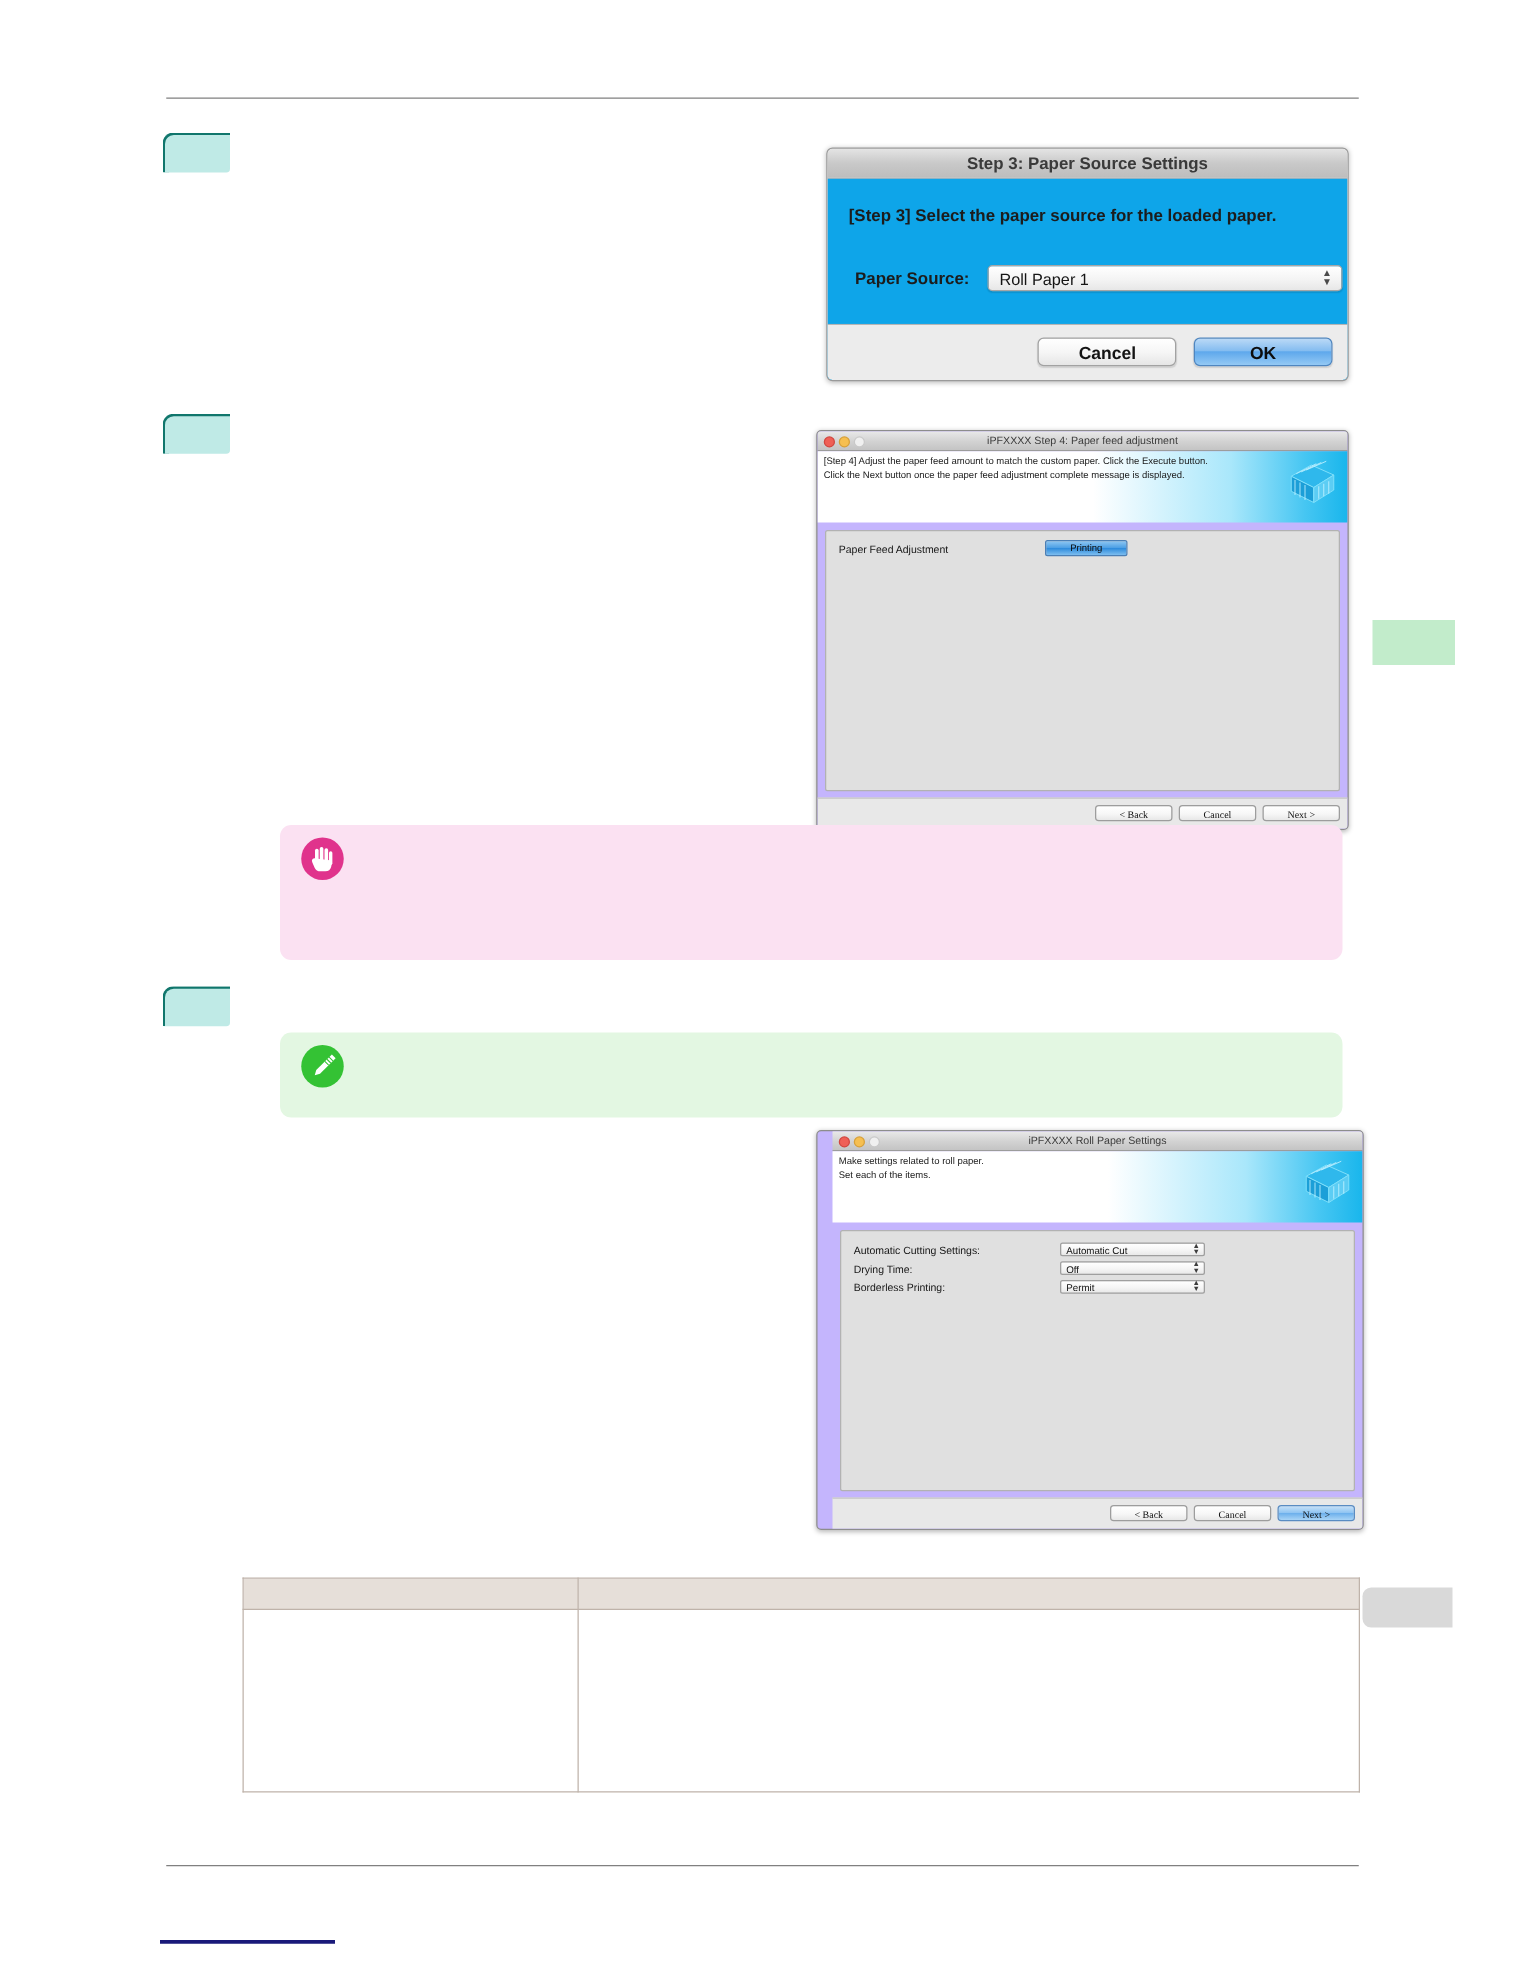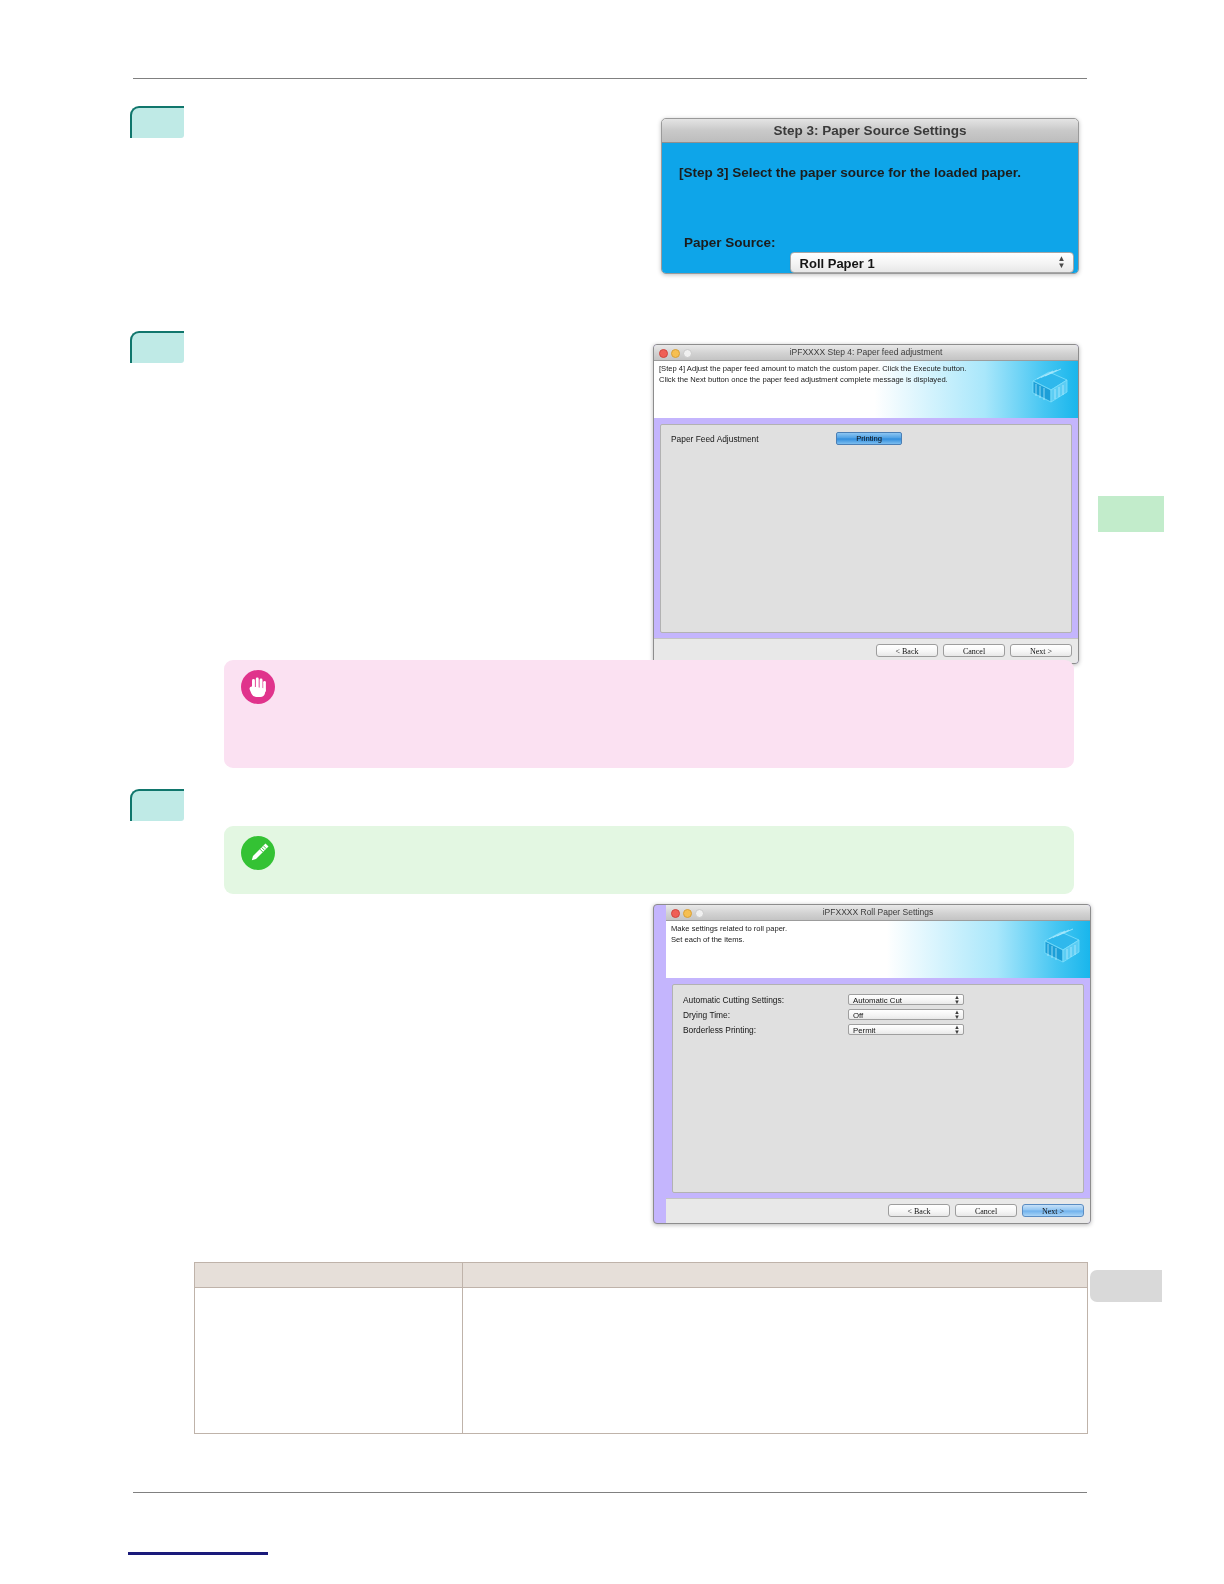--- a/index.html
+++ b/index.html
@@ -120,22 +120,21 @@
     height: 21px;
     background: linear-gradient(to bottom,#ffffff 0%,#f4f4f4 55%,#e7e7e7 100%);
     border: 1px solid #a6a6a6;
     border-radius: 4px;
     box-shadow: 0 1px 1px rgba(0,0,0,.12);
     font-size: 13px;
     line-height: 21px;
     padding-left: 9px;
     box-sizing: border-box;
     color: #151515;
-    font-weight: bold;
-    margin-top: 40px;
+    font-weight: normal;
   }
   .popup-arrows {
     position: absolute;
     right: 7px;
     top: 2px;
     width: 8px;
     height: 17px;
     font-size: 8px;
     line-height: 7px;
     color: #4a4a4a;
@@ -394,20 +393,24 @@
     <span>Step 3: Paper Source Settings</span>
   </div>
   <div class="body">
     <div class="prompt">[Step 3] Select the paper source for the loaded paper.</div>
     <div class="field-row">
       <span class="field-label">Paper Source:</span>
       <div class="popup-btn">
         <span>Roll Paper 1</span>
         <span class="popup-arrows">▲<br>▼</span>
       </div>
+    </div>
+    <div class="buttonbar">
+      <span class="btn-aqua">Cancel</span>
+      <span class="btn-aqua default">OK</span>
     </div>
   </div>
 </div>
 
 <div class="dlg-wiz" style="left:653px; top:344px; width:424px;">
   <div class="wiz-titlebar">
     <span class="traffic">
       <i class="red"></i>
       <i class="yellow"></i>
       <i class="green"></i>

